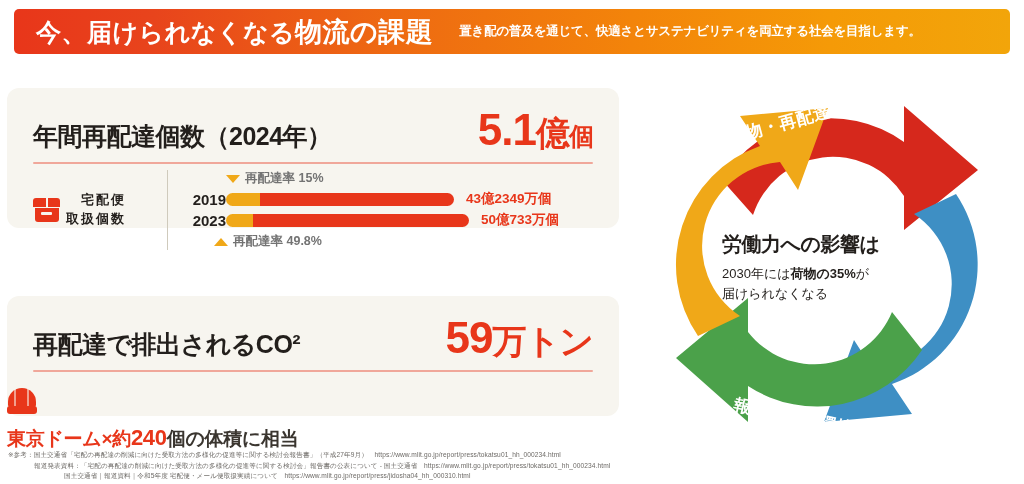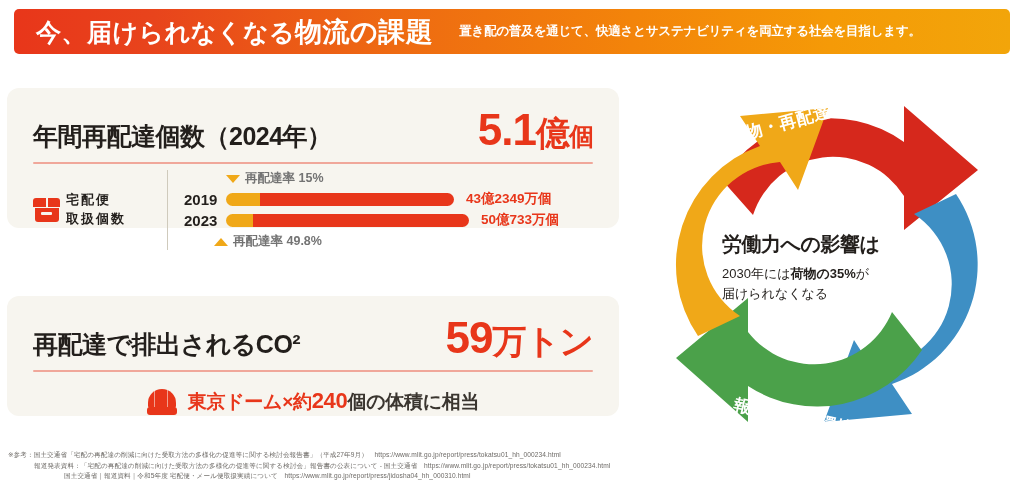--- a/index.html
+++ b/index.html
@@ -28,21 +28,21 @@
     font-size:12.5px;font-weight:700;color:#ffffff;letter-spacing:-0.2px;
     white-space:nowrap;
   }
 
   
   .card{
     position:absolute;
     background:#f7f5ef;
     border-radius:12px;
   }
-  #card-redelivery{left:7px;top:88px;width:612px;height:140px;}
+  #card-redelivery{left:7px;top:88px;width:612px;height:140px;text-align:right;}
   #card-co2{left:7px;top:296px;width:612px;height:120px;}
 
   .card-head{
     display:flex;align-items:baseline;
     padding:20px 26px 0 26px;
   }
   .card-head .label{
     font-size:25px;font-weight:900;color:#231f1c;letter-spacing:-0.5px;
     white-space:nowrap;
   }
@@ -97,22 +97,23 @@
   .bar-year{font-size:15px;font-weight:900;color:#231f1c;width:42px;flex:0 0 42px;}
   .bar-track{position:relative;height:13px;display:flex;border-radius:7px;overflow:hidden;}
   .bar-seg-orange{background:#f0a818;height:100%;}
   .bar-seg-red{background:#e8361a;height:100%;}
   .bar-value{
     font-size:13.5px;font-weight:900;color:#e8361a;margin-left:12px;white-space:nowrap;
   }
 
   
   .dome-line{
-    display:flex;align-items:center;justify-content:center;gap:11px;
+    display:flex;align-items:flex-start;justify-content:center;gap:11px;
     margin-top:16px;
+    flex-direction:column;
   }
   .dome-icon{width:30px;height:26px;position:relative;}
   .dome-icon .dome{
     position:absolute;left:1px;top:0;width:28px;height:19px;
     background:#e8361a;border-radius:14px 14px 2px 2px;
   }
   .dome-icon .dome:before{
     content:"";position:absolute;left:6px;top:1px;width:1.5px;height:17px;background:#f7f5ef;opacity:.55;
   }
   .dome-icon .dome:after{

